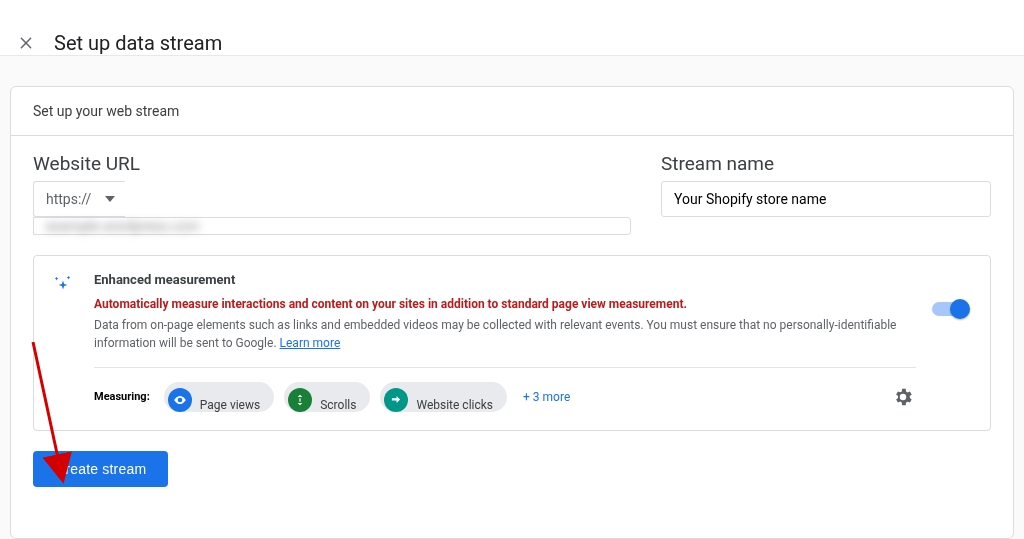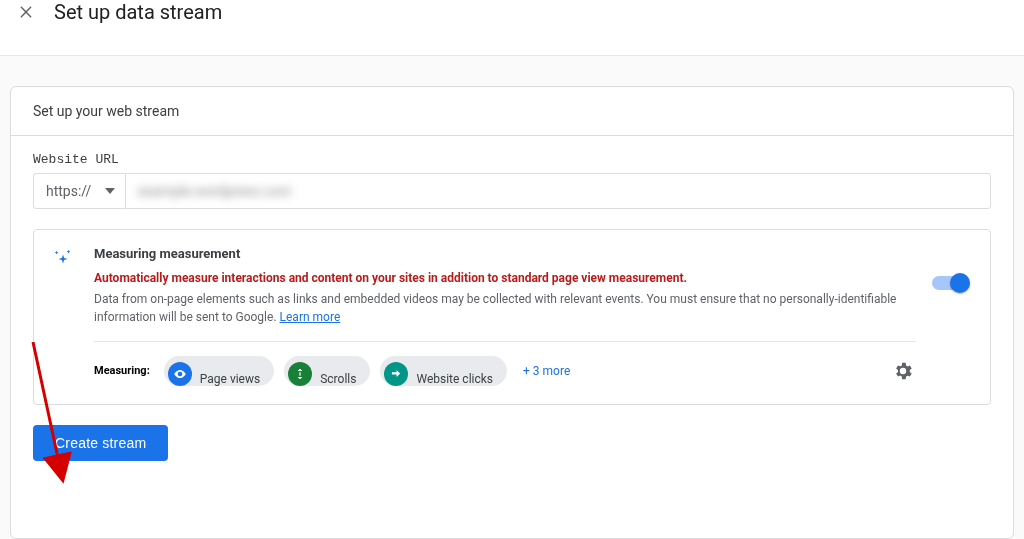--- a/index.html
+++ b/index.html
@@ -15,21 +15,21 @@
   html,body{margin:0;padding:0;}
   body{
     width:1024px;height:539px;
     font-family:Roboto,"Helvetica Neue",Arial,sans-serif;
     font-size:13px;color:var(--text);
     background:#ffffff;
     overflow:hidden;
   }
   
   .topbar{
-    display:flex;align-items:flex-start;
+    display:flex;align-items:flex-end;
     height:56px;
     padding:0 14px;
     border-bottom:1px solid #e8e8e8;
     gap:16px;
     background:#fff;
   }
   .topbar .close{
     width:24px;height:24px;display:flex;align-items:center;justify-content:center;
     color:#5f6368;cursor:pointer;
   }
@@ -51,22 +51,22 @@
   .card-header{
     padding:16px 22px;
     font-size:14px;color:#3c4043;
     border-bottom:1px solid var(--border);
   }
   .card-body{padding:16px 22px 22px 22px;position:relative;}
   .fields{display:flex;gap:30px;margin-bottom:20px;}
   .field{display:flex;flex-direction:column;gap:6px;}
   .field.url{flex:1;}
   .field.name{width:330px;}
-  .label{font-size:13px;color:#3c4043;font-family:Liberation Mono, monospace;}
-  .url-row{display:flex;}
+  .label{font-size:19px;color:#3c4043;}
+  .url-row{display:flex;flex-direction:column;}
   .protocol{
     height:36px;width:92px;
     border:1px solid var(--border);border-right:none;
     border-radius:3px 0 0 3px;
     display:flex;align-items:center;justify-content:space-between;
     padding:0 10px 0 12px;
     font-size:14px;color:#5f6368;background:#fff;cursor:pointer;
   }
   .url-input{
     flex:1;height:36px;
@@ -164,33 +164,37 @@
               <span>https://</span>
               <svg width="10" height="6" viewBox="0 0 10 6">
                   <path d="M0 0 L5 6 L10 0 Z" fill="#5f6368"></path>
                 </svg>
             </div>
             <div class="url-input">
               <span>example.wordpress.com</span>
             </div>
           </div>
         </div>
+        <div class="field name">
+          <div class="label">Stream name</div>
+          <input class="text-input" type="text" value="Your Shopify store name" style="">
+        </div>
       </div>
 
       
       <div class="em">
         <div class="em-icon">
           <svg width="22" height="22" viewBox="0 0 24 24" fill="currentColor">
             <path d="M12 7 L13.2 10.8 L17 12 L13.2 13.2 L12 17 L10.8 13.2 L7 12 L10.8 10.8 Z"></path>
             <path d="M5 3 L5.6 4.4 L7 5 L5.6 5.6 L5 7 L4.4 5.6 L3 5 L4.4 4.4 Z"></path>
             <path d="M18 2 L18.6 3.4 L20 4 L18.6 4.6 L18 6 L17.4 4.6 L16 4 L17.4 3.4 Z"></path>
           </svg>
         </div>
         <div class="em-content">
-          <h3>Measuring measurement</h3>
+          <h3>Enhanced measurement</h3>
           <p><strong>Automatically measure interactions and content on your sites in addition to standard page view measurement.</strong></p>
           <p>
             <span>Data from on-page elements such as links and embedded videos may be collected with relevant events. You must ensure that no personally-identifiable information will be sent to Google. </span>
             <span class="learn">Learn more</span>
           </p>
           <hr>
           <div class="measuring">
             <span class="mlabel">Measuring:</span>
 
             <span class="chip">

